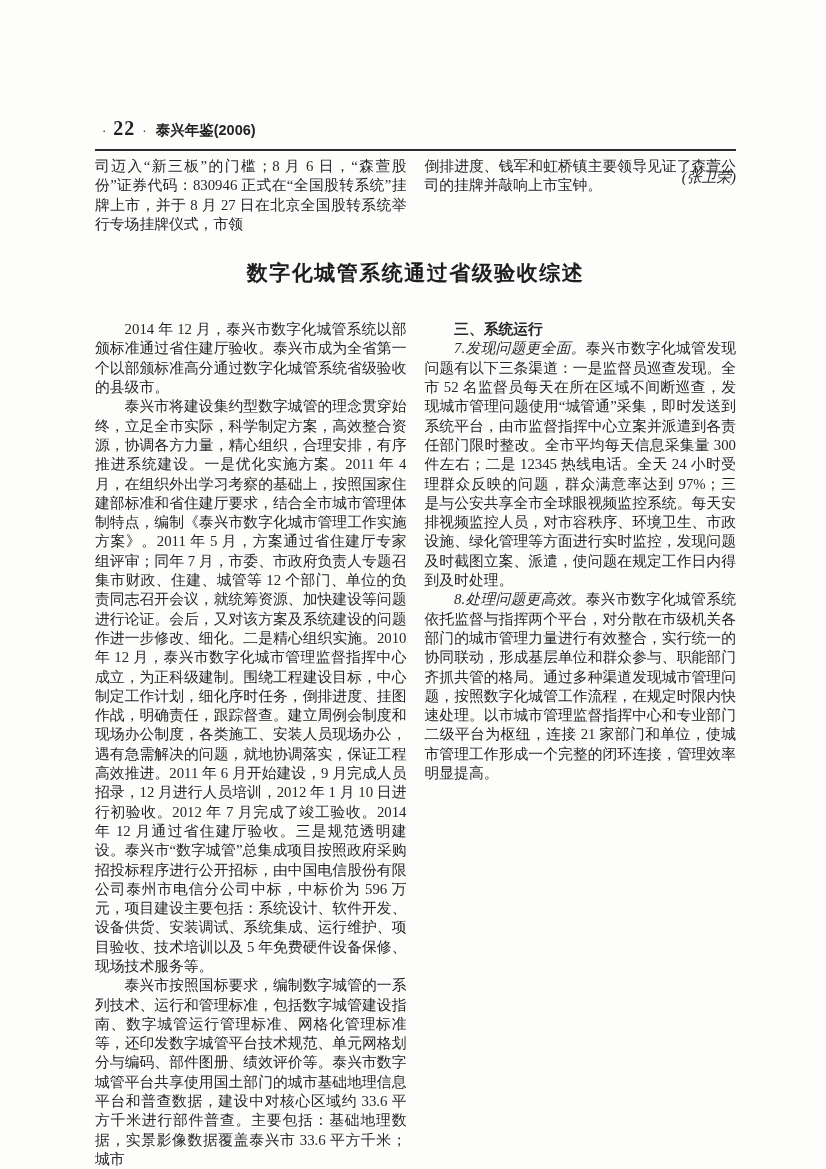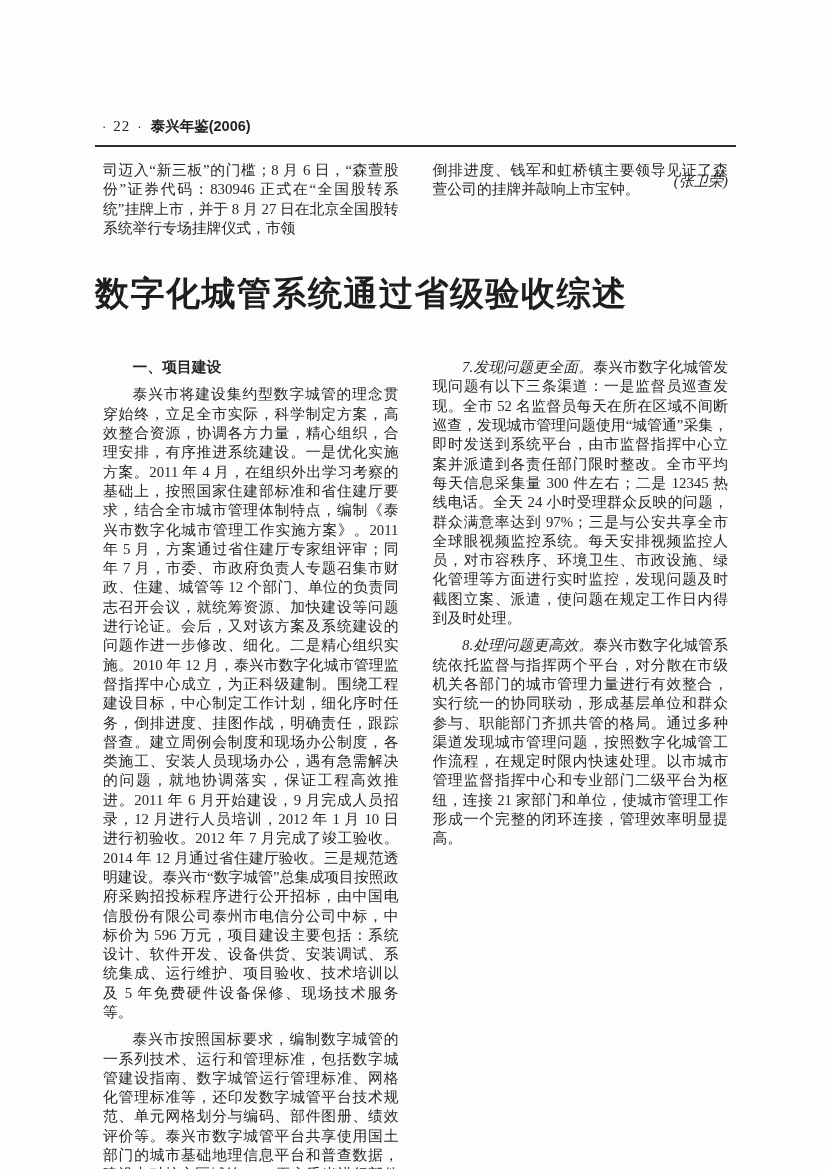--- a/index.html
+++ b/index.html
@@ -13,42 +13,43 @@
     overflow:hidden;
   }
   .content {
     position:absolute; left:95px; top:117px; width:641px;
   }
   .page-header {
     display:flex; align-items:baseline;
     font-size:14.5px; color:#222;
   }
   .hdr-dot { font-size:13px; margin:0 7px; }
-  .hdr-num { font-size:15px; letter-spacing:1px; }
+  .hdr-num { font-size:20px; letter-spacing:1px;font-weight:bold; }
   .hdr-book { font-weight:700; font-family:"Liberation Sans","DejaVu Sans",sans-serif; margin-left:2px; }
   .rule { border:0; border-top:2px solid #2c2c2c; margin:9px 0 0 0; }
 
   .two-col { display:flex; gap:18px; }
   .col { width:311.5px; }
 
   .topsec { margin-top:6px; }
   .bodytext, .topsec .col {
     font-size:14.8px; line-height:19.3px;
     text-align:justify;
   }
-  p { margin:8px; text-indent:2em; }
+  p { margin:0; text-indent:2em; }
   p.noindent { text-indent:0; }
   .cont-right { position:relative; }
   .byline {
     position:absolute; right:0; bottom:8px;
     font-style:italic;
   }
 
   .article-title {
-    font-size:34px; font-weight:700;
+    text-align:center;
+    font-size:21px; font-weight:700;
     font-family:"Liberation Sans","DejaVu Sans",sans-serif;
     letter-spacing:1.5px;
     margin:25px 0 33px 0;
     color:#1e1e1e;
   }
   .sec-heading {
     font-weight:700;
     font-family:"Liberation Sans","DejaVu Sans",sans-serif;
   }
   .kaiti { font-style:italic; }
@@ -77,25 +78,26 @@
           <span class="byline">(张卫荣)</span>
         </p>
       </div>
     </div>
 
     <h1 class="article-title">数字化城管系统通过省级验收综述</h1>
 
     <div class="two-col bodytext">
 
       <div class="col">
-        <p class="sec-heading">一、项目建设</p>
+        <p>2014 年 12 月，泰兴市数字化城管系统以部颁标准通过省住建厅验收。泰兴市成为全省第一个以部颁标准高分通过数字化城管系统省级验收的县级市。</p>
         <p>泰兴市将建设集约型数字城管的理念贯穿始终，立足全市实际，科学制定方案，高效整合资源，协调各方力量，精心组织，合理安排，有序推进系统建设。一是优化实施方案。2011 年 4 月，在组织外出学习考察的基础上，按照国家住建部标准和省住建厅要求，结合全市城市管理体制特点，编制《泰兴市数字化城市管理工作实施方案》。2011 年 5 月，方案通过省住建厅专家组评审；同年 7 月，市委、市政府负责人专题召集市财政、住建、城管等 12 个部门、单位的负责同志召开会议，就统筹资源、加快建设等问题进行论证。会后，又对该方案及系统建设的问题作进一步修改、细化。二是精心组织实施。2010 年 12 月，泰兴市数字化城市管理监督指挥中心成立，为正科级建制。围绕工程建设目标，中心制定工作计划，细化序时任务，倒排进度、挂图作战，明确责任，跟踪督查。建立周例会制度和现场办公制度，各类施工、安装人员现场办公，遇有急需解决的问题，就地协调落实，保证工程高效推进。2011 年 6 月开始建设，9 月完成人员招录，12 月进行人员培训，2012 年 1 月 10 日进行初验收。2012 年 7 月完成了竣工验收。2014 年 12 月通过省住建厅验收。三是规范透明建设。泰兴市“数字城管”总集成项目按照政府采购招投标程序进行公开招标，由中国电信股份有限公司泰州市电信分公司中标，中标价为 596 万元，项目建设主要包括：系统设计、软件开发、设备供货、安装调试、系统集成、运行维护、项目验收、技术培训以及 5 年免费硬件设备保修、现场技术服务等。</p>
         <p>泰兴市按照国标要求，编制数字城管的一系列技术、运行和管理标准，包括数字城管建设指南、数字城管运行管理标准、网格化管理标准等，还印发数字城管平台技术规范、单元网格划分与编码、部件图册、绩效评价等。泰兴市数字城管平台共享使用国土部门的城市基础地理信息平台和普查数据，建设中对核心区域约 33.6 平方千米进行部件普查。主要包括：基础地理数据，实景影像数据覆盖泰兴市 33.6 平方千米；城市</p>
       </div>
 
       <div class="col">
+        <p class="sec-heading">三、系统运行</p>
         <p><span class="kaiti">7.发现问题更全面。</span><span>泰兴市数字化城管发现问题有以下三条渠道：一是监督员巡查发现。全市 52 名监督员每天在所在区域不间断巡查，发现城市管理问题使用“城管通”采集，即时发送到系统平台，由市监督指挥中心立案并派遣到各责任部门限时整改。全市平均每天信息采集量 300 件左右；二是 12345 热线电话。全天 24 小时受理群众反映的问题，群众满意率达到 97%；三是与公安共享全市全球眼视频监控系统。每天安排视频监控人员，对市容秩序、环境卫生、市政设施、绿化管理等方面进行实时监控，发现问题及时截图立案、派遣，使问题在规定工作日内得到及时处理。</span></p>
         <p><span class="kaiti">8.处理问题更高效。</span><span>泰兴市数字化城管系统依托监督与指挥两个平台，对分散在市级机关各部门的城市管理力量进行有效整合，实行统一的协同联动，形成基层单位和群众参与、职能部门齐抓共管的格局。通过多种渠道发现城市管理问题，按照数字化城管工作流程，在规定时限内快速处理。以市城市管理监督指挥中心和专业部门二级平台为枢纽，连接 21 家部门和单位，使城市管理工作形成一个完整的闭环连接，管理效率明显提高。</span></p>
       </div>
 
     </div>
   </div>
 </div>
 
 </body></html>

